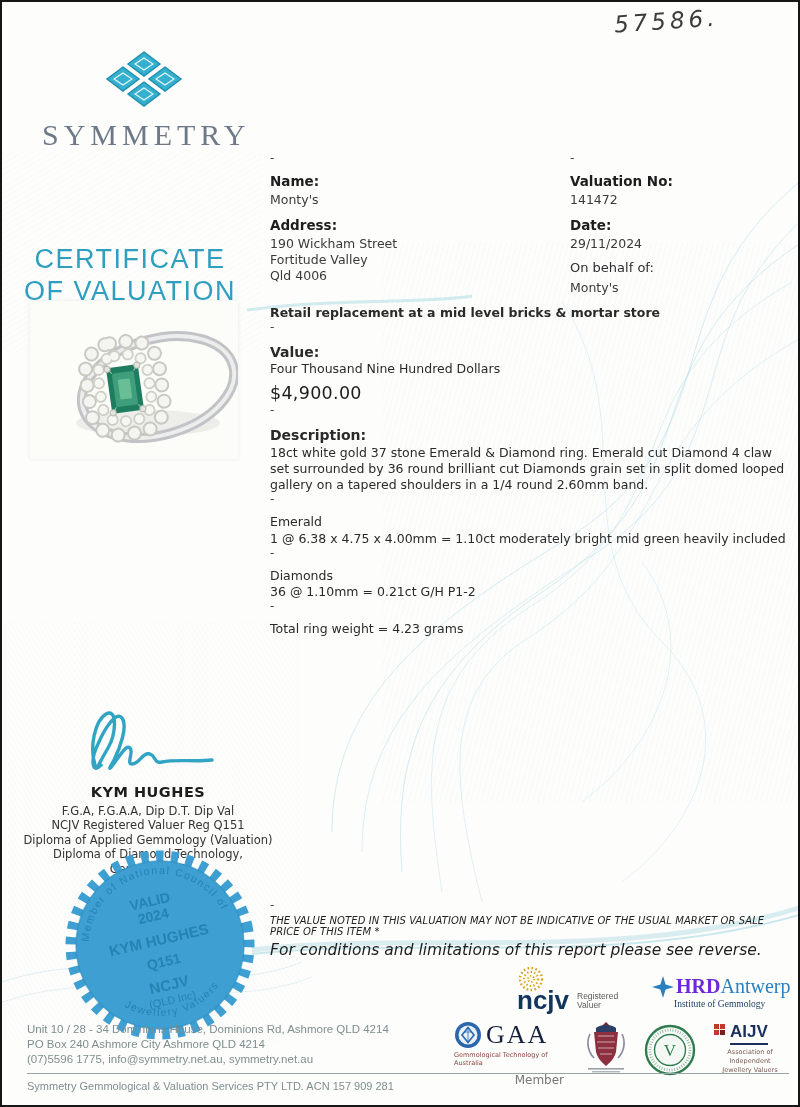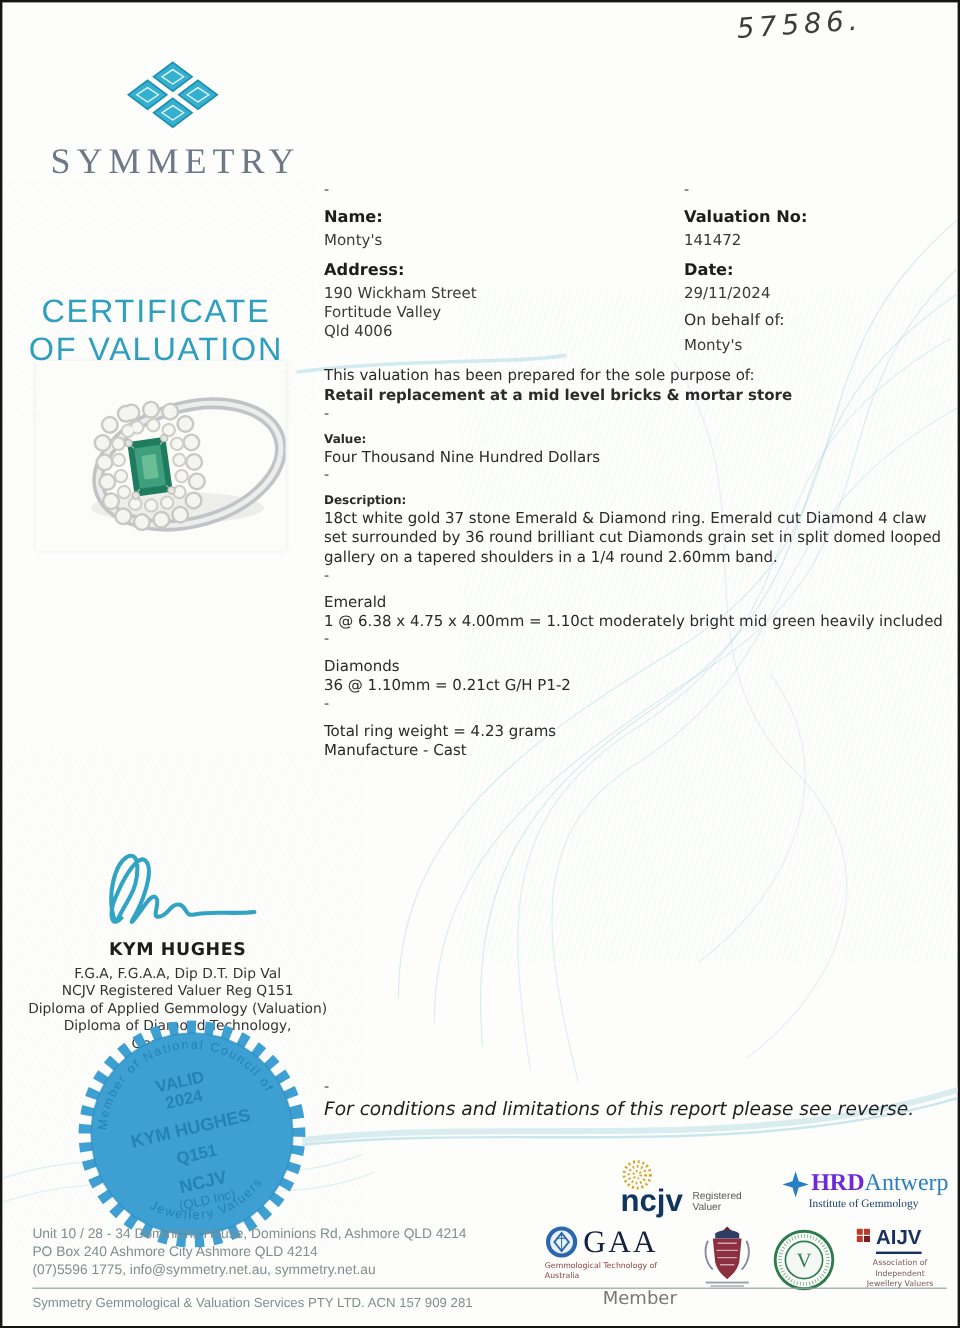--- a/index.html
+++ b/index.html
@@ -19,41 +19,41 @@
   .brand-name{font-family:"Liberation Serif",serif;font-size:30px;letter-spacing:5px;color:#6e7987;margin-top:6px;}
   .brand-tag{font-family:"Liberation Sans",sans-serif;font-size:10px;letter-spacing:1.5px;color:#35a6c1;margin-top:4px;}
   .col-label{font-weight:bold;font-size:13.5px;color:#1d1d1d;margin-top:9px;}
   .col-val{font-size:12.5px;color:#3a3a3a;margin-top:3px;line-height:1.28;}
   .dash{font-size:12px;color:#444;line-height:1;}
   .cert-title{left:14px;top:241px;width:228px;text-align:center;color:#2f9fc0;
               font-family:"Liberation Sans",sans-serif;font-size:27px;letter-spacing:1.5px;line-height:1.2;}
   .photo{left:28px;top:299px;width:208px;height:158px;background:#fcfcf9;box-shadow:0 0 4px rgba(0,0,0,.08);}
   .main{left:268px;top:303px;width:524px;font-size:12.5px;line-height:1.3;}
   .main .b{font-weight:bold;}
-  .main .lbl{font-weight:bold;font-size:10px;margin-top:10px;}
+  .main .lbl{font-weight:bold;font-size:14px;margin-top:10px;}
   .main .gap{margin-top:9px;}
   .amount{font-size:17.5px;letter-spacing:.3px;margin-top:4px;color:#1d1d1d;}
   .valuer{left:18px;top:702px;width:256px;text-align:center;}
   .valuer-name{font-weight:bold;font-size:14.5px;letter-spacing:.5px;color:#1d1d1d;margin-top:2px;}
   .valuer-cred{font-size:11.5px;line-height:1.26;color:#333;margin-top:4px;}
   .seal{left:58px;top:843px;}
   .notes{left:268px;top:897px;width:524px;}
   .disclaimer{font-style:italic;font-size:10px;color:#222;margin-top:4px;letter-spacing:.1px;}
   .conditions{font-style:italic;font-size:15.5px;color:#1e1e1e;margin-top:4px;}
   .ncjv{left:503px;top:963px;width:148px;}
   .hrd{left:650px;top:973px;width:140px;}
   .hrd-line1{font-family:"Liberation Serif",serif;font-size:20px;}
   .hrd-b{color:#6d28d9;font-weight:bold;}
   .hrd-a{color:#2a7fc0;}
   .hrd-sub{font-size:9.5px;color:#1d3f66;margin-top:1px;margin-left:22px;font-family:"Liberation Serif",serif;}
   .gaa{left:452px;top:1018px;width:110px;}
   .gaa-row{display:flex;align-items:center;}
   .gaa-name{font-family:"Liberation Serif",serif;font-size:26px;letter-spacing:2px;color:#17233e;margin-left:4px;}
   .gaa-sub{font-size:6.5px;color:#8a4440;margin-top:1px;}
-  .gaa-member{font-size:15px;color:#777;margin-top:6px;text-align:right;}
+  .gaa-member{font-size:12px;color:#777;margin-top:6px;text-align:right;}
   .crest{left:578px;top:1016px;}
   .vseal{left:640px;top:1020px;}
   .aijv{left:712px;top:1020px;width:72px;}
   .aijv-mark{display:flex;align-items:flex-start;}
   .aijv-name{font-family:"Liberation Sans",sans-serif;font-weight:bold;font-size:17px;color:#1a2f5e;
              border-bottom:2px solid #1a2f5e;padding-bottom:1px;margin-left:3px;}
   .aijv-sub{font-size:6.5px;color:#7a5a55;line-height:1.35;margin-top:3px;text-align:center;}
   .sq{width:5px;height:5px;background:#c0392b;display:inline-block;margin:0 1px 1px 0;}
   .footer{left:25px;top:1020px;width:430px;font-family:"Liberation Sans",sans-serif;
           font-size:11.5px;color:#7f8e8e;line-height:1.32;}
@@ -156,37 +156,36 @@
           <circle cx="-15" cy="-22" r="3"></circle>
             <circle cx="15" cy="-22" r="3"></circle>
           <circle cx="-15" cy="22" r="3"></circle>
             <circle cx="15" cy="22" r="3"></circle>
         </g>
       </g>
     </svg>
   </div>
 
   <div class="abs main">
-    <div>This valuation has been prepared for the sole purpose of:</div>
     <div class="b">Retail replacement at a mid level bricks &amp; mortar store</div>
     <div class="dash">-</div>
     <div class="lbl">Value:</div>
     <div>Four Thousand Nine Hundred Dollars</div>
+    <div class="amount">$4,900.00</div>
     <div class="dash">-</div>
     <div class="lbl">Description:</div>
     <div>18ct white gold 37 stone Emerald &amp; Diamond ring. Emerald cut Diamond 4 claw set surrounded by 36 round brilliant cut Diamonds grain set in split domed looped gallery on a tapered shoulders in a 1/4 round 2.60mm band.</div>
     <div class="dash">-</div>
     <div class="gap">Emerald</div>
     <div>1 @ 6.38 x 4.75 x 4.00mm = 1.10ct moderately bright mid green heavily included</div>
     <div class="dash">-</div>
     <div class="gap">Diamonds</div>
     <div>36 @ 1.10mm = 0.21ct G/H P1-2</div>
     <div class="dash">-</div>
     <div class="gap">Total ring weight = 4.23 grams</div>
-    <div>Manufacture - Cast</div>
   </div>
 
   <div class="abs valuer">
     <svg width="180" height="74" viewBox="0 0 180 74">
       <path d="M38,64 C30,42 38,16 48,10 C60,4 58,30 50,44 C42,58 36,68 44,60 C34,72 32,56 40,40
                C46,26 58,6 64,14 C70,22 62,44 56,56 C52,63 50,67 54,62 C62,52 68,40 72,44
                C76,48 68,60 74,60 C82,60 84,48 92,50 C98,52 96,60 104,58 C118,55 136,58 154,56" fill="none" stroke="#1f9cbf" stroke-width="3.4" stroke-linecap="round" opacity=".92"></path>
     </svg>
     <div class="valuer-name">KYM HUGHES</div>
     <div class="valuer-cred">
@@ -221,20 +220,21 @@
           <text y="22" font-size="14" font-weight="bold">Q151</text>
           <text y="46" font-size="15" font-weight="bold">NCJV</text>
           <text y="60" font-size="11">(QLD Inc)</text>
         </g>
       </g>
     </svg>
   </div>
 
   <div class="abs notes">
     <div class="dash">-</div>
+    <div class="disclaimer">THE VALUE NOTED IN THIS VALUATION MAY NOT BE INDICATIVE OF THE USUAL MARKET OR SALE PRICE OF THIS ITEM *</div>
     <div class="conditions">For conditions and limitations of this report please see reverse.</div>
   </div>
 
   <div class="abs ncjv">
     <svg width="148" height="50" viewBox="0 0 148 50">
       <g fill="none" stroke="#d9a21b">
         <circle cx="26" cy="14" r="11" stroke-width="2.4" stroke-dasharray="1.6 2.4"></circle>
         <circle cx="26" cy="14" r="7" stroke-width="2.2" stroke-dasharray="1.4 2.2"></circle>
         <circle cx="26" cy="14" r="3" stroke-width="2" stroke-dasharray="1.2 2"></circle>
       </g>

